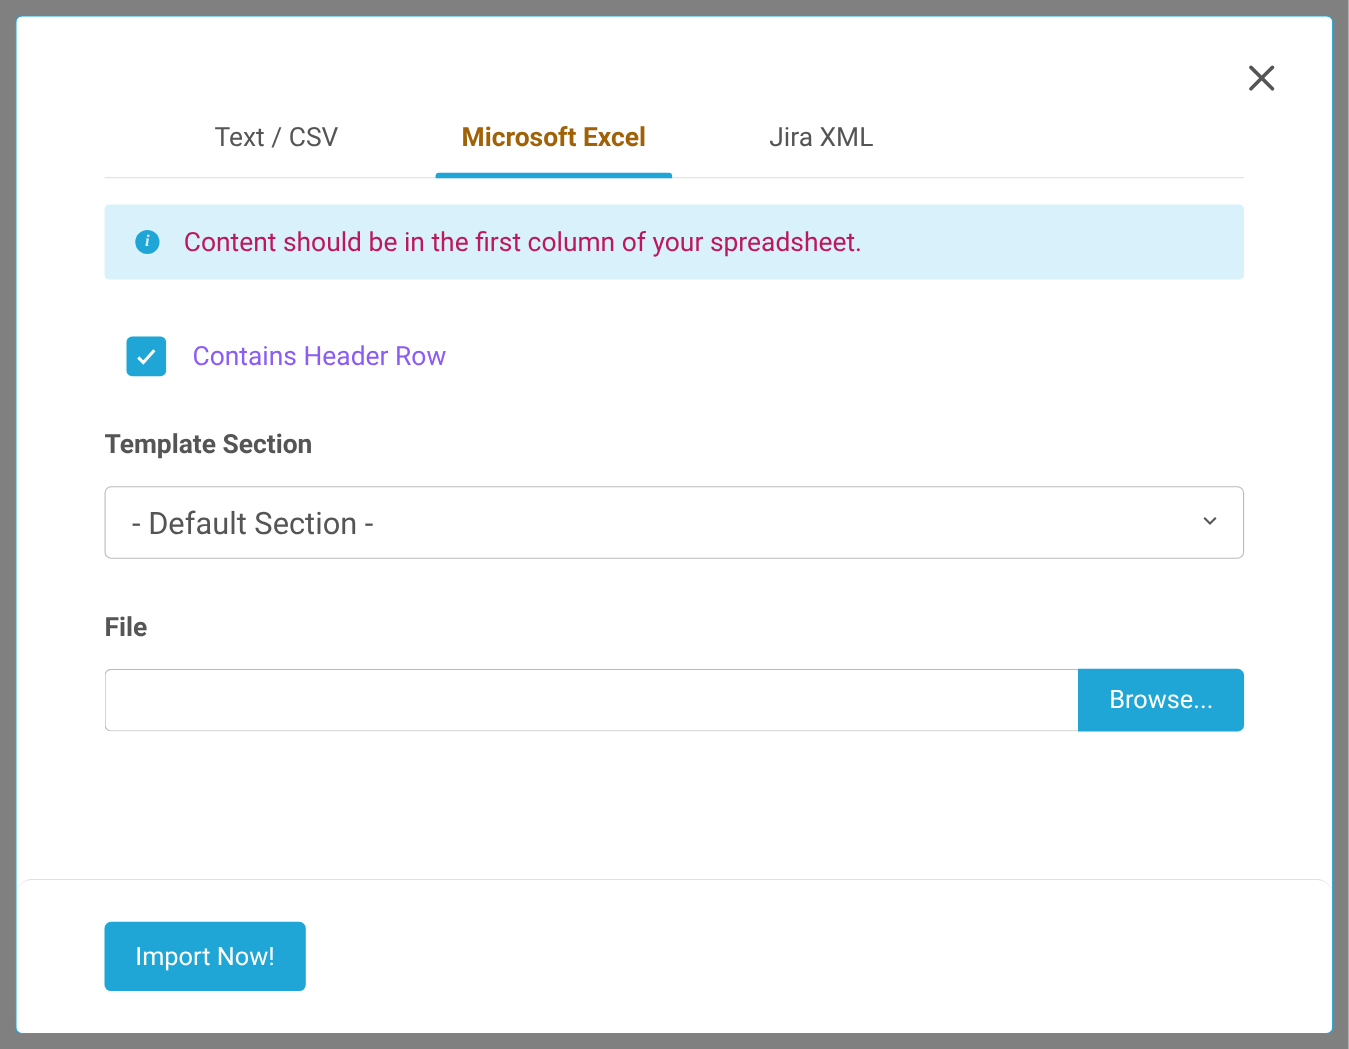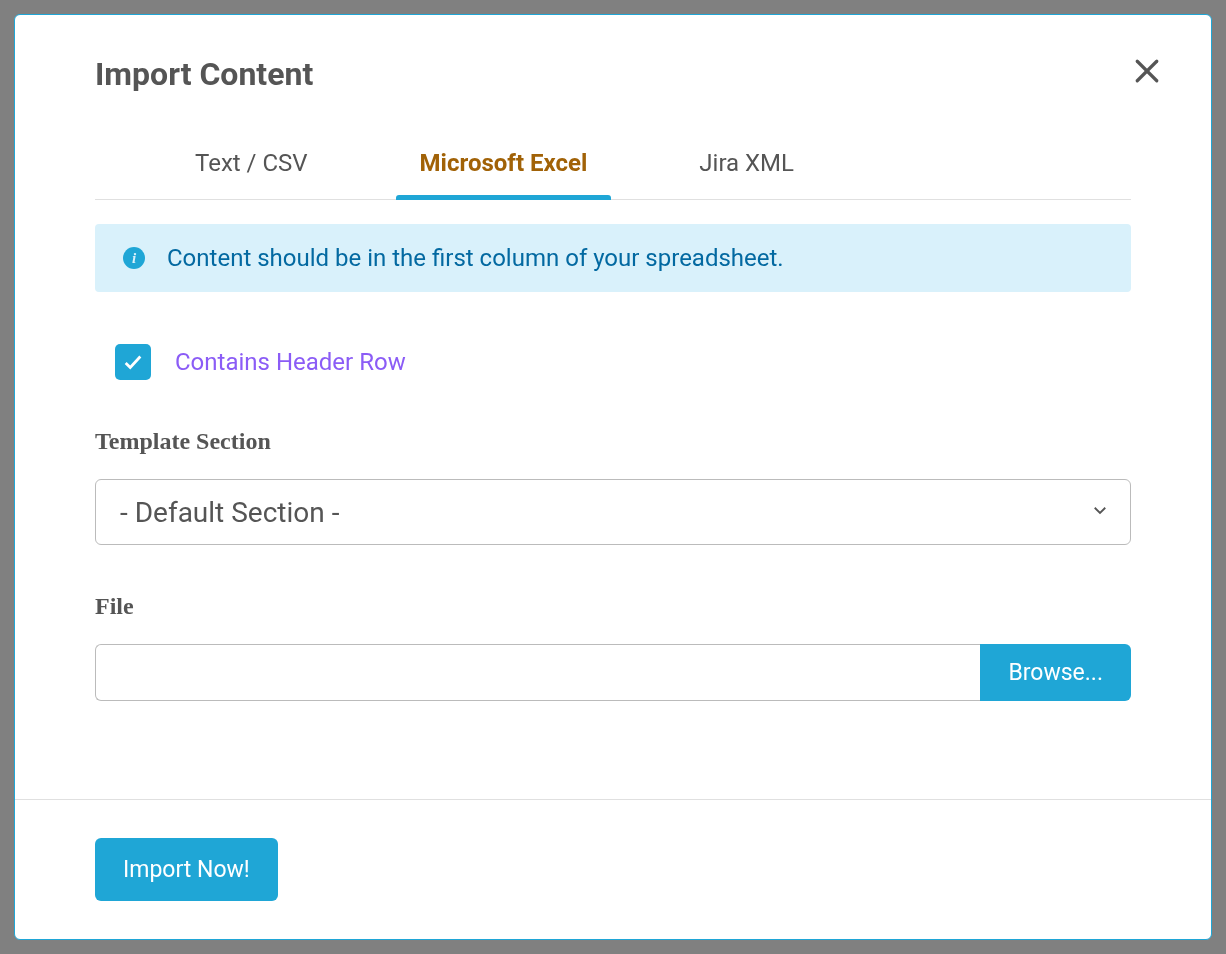--- a/index.html
+++ b/index.html
@@ -102,21 +102,21 @@
       align-items: center;
       justify-content: center;
       flex-shrink: 0;
       color: #d9f1fb;
       font-weight: 700;
       font-size: 15px;
       font-family: Georgia, serif;
       font-style: italic;
     }
     .info-text {
-      color: #0369a1;
+      color: #be185d;
       font-size: 24px;
     }
     .checkbox-row {
       display: flex;
       align-items: center;
       gap: 24px;
       margin-top: 52px;
       padding-left: 20px;
     }
     .checkbox {
@@ -138,21 +138,20 @@
     }
     .checkbox-label {
       font-size: 24px;
       color: #8b5cf6;
     }
     .field-label {
       font-size: 24px;
       font-weight: 700;
       color: #555;
       margin-top: 48px;
-      font-family: Liberation Serif, serif;
     }
     .select-wrap {
       margin-top: 24px;
       position: relative;
     }
     .select-box {
       width: 100%;
       height: 66px;
       border: 1px solid #bbb;
       border-radius: 6px;
@@ -200,39 +199,39 @@
       border: none;
       border-radius: 0 6px 6px 0;
       padding: 0 28px;
       font-size: 23px;
       cursor: pointer;
       font-family: inherit;
     }
     .modal-footer {
       border-top: 1px solid #e0e0e0;
       padding: 38px 80px;
+      border-radius: 14px;
     }
     .import-btn {
       background: #1fa6d6;
       color: #fff;
       border: none;
       border-radius: 6px;
       padding: 18px 28px;
       font-size: 23px;
       cursor: pointer;
       font-family: inherit;
     }
   </style>
 </head>
 <body>
 
 <div class="modal">
 
   <div class="modal-header">
-    <h1 class="modal-title">Import Content</h1>
     <div class="close-btn">
       <svg viewBox="0 0 24 24">
         <line x1="3" y1="3" x2="21" y2="21" stroke="currentColor" stroke-width="3" stroke-linecap="round"></line>
         <line x1="21" y1="3" x2="3" y2="21" stroke="currentColor" stroke-width="3" stroke-linecap="round"></line>
       </svg>
     </div>
 
     <div class="tabs">
       <div class="tab">Text / CSV</div>
       <div class="tab active">Microsoft Excel</div>

